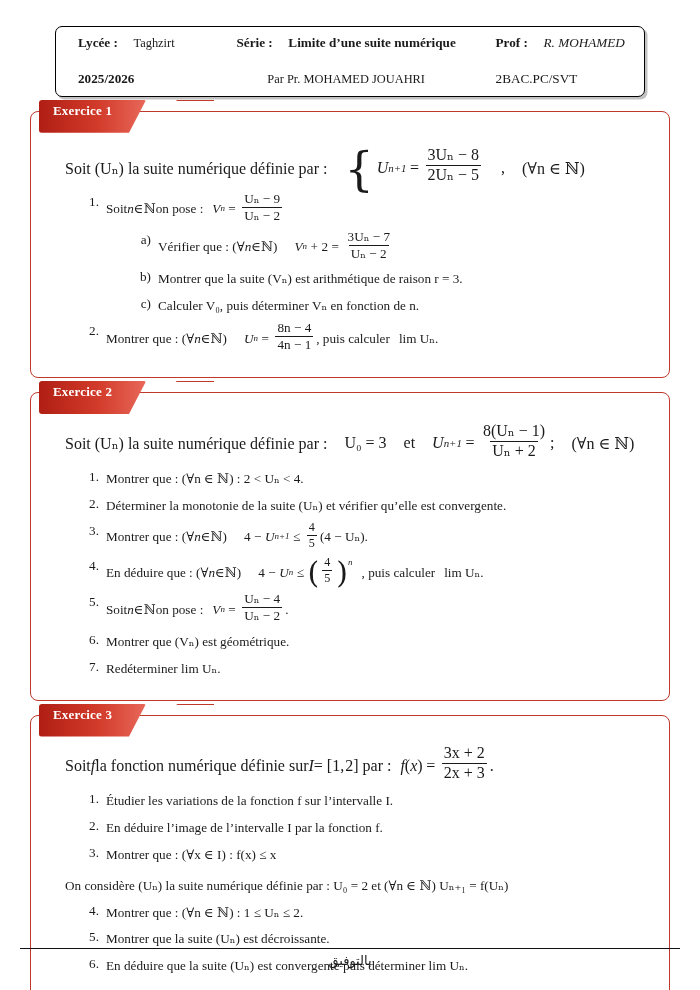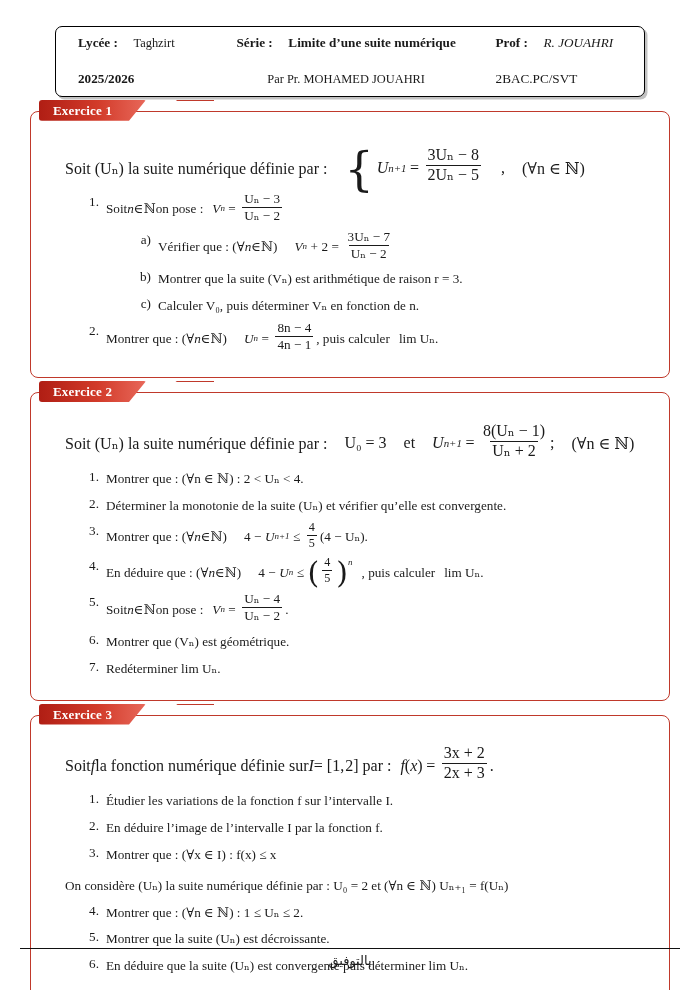--- a/index.html
+++ b/index.html
@@ -38,21 +38,21 @@
     border:1.1px solid #c0392b;
     border-radius:8px;
     background:#fff;
     position:relative;
     box-sizing:border-box;
     padding:26px 16px 14px 16px;
   }
   .ex-tab{
     position:absolute;
     top:-12px;left:8px;
-    height:21px;
+    height:33px;
     padding:0 34px 0 14px;
     background:linear-gradient(90deg,#b01e14 0%,#d23b2a 55%,#e8685a 100%);
     color:#ffffff;
     font-size:13px;
     font-weight:bold;
     line-height:21px;
     border-radius:3px 2px 2px 3px;
     letter-spacing:.2px;
     -webkit-clip-path:polygon(0 0,100% 0,84% 100%,0 100%);
     clip-path:polygon(0 0,100% 0,84% 100%,0 100%);
@@ -128,21 +128,21 @@
           <span class="sm">Taghzirt</span>
         </div>
         <div class="h-c2">
           <span class="b">Série :</span>
           <span class="sp"></span>
           <span class="b">Limite d’une suite numérique</span>
         </div>
         <div class="h-c3">
           <span class="b">Prof :</span>
           <span class="sp"></span>
-          <span class="it">R. JOUAHRI</span>
+          <span class="it">R. MOHAMED</span>
         </div>
       </div>
       <div class="hdr-row hdr-r2">
         <div class="h-c1">
           <span class="b">2025/2026</span>
         </div>
         <div class="h-c2">
           <span class="sm">Par Pr. MOHAMED JOUAHRI</span>
         </div>
         <div class="h-c3">
@@ -182,21 +182,21 @@
         </span>
       </div>
 
       <div class="ol lvl1">
         <div class="li">
           <span class="li-num">1.</span>
           <span class="li-body">
             Soit <i class="v">n</i> ∈ <span class="nb">ℕ</span> on pose :<span class="sp"></span>
             <i class="v">V</i><span class="sub">n</span><span class="op">=</span>
             <span class="frac">
-              <span class="num">Uₙ − 3</span>
+              <span class="num">Uₙ − 9</span>
               <span class="den">Uₙ − 2</span>
             </span>
           </span>
         </div>
 
         <div class="ol lvl2">
           <div class="li li2">
             <span class="li-num">a)</span>
             <span class="li-body">
               Vérifier que : (∀<i class="v">n</i> ∈ <span class="nb">ℕ</span>)<span class="sp-lg"></span>

